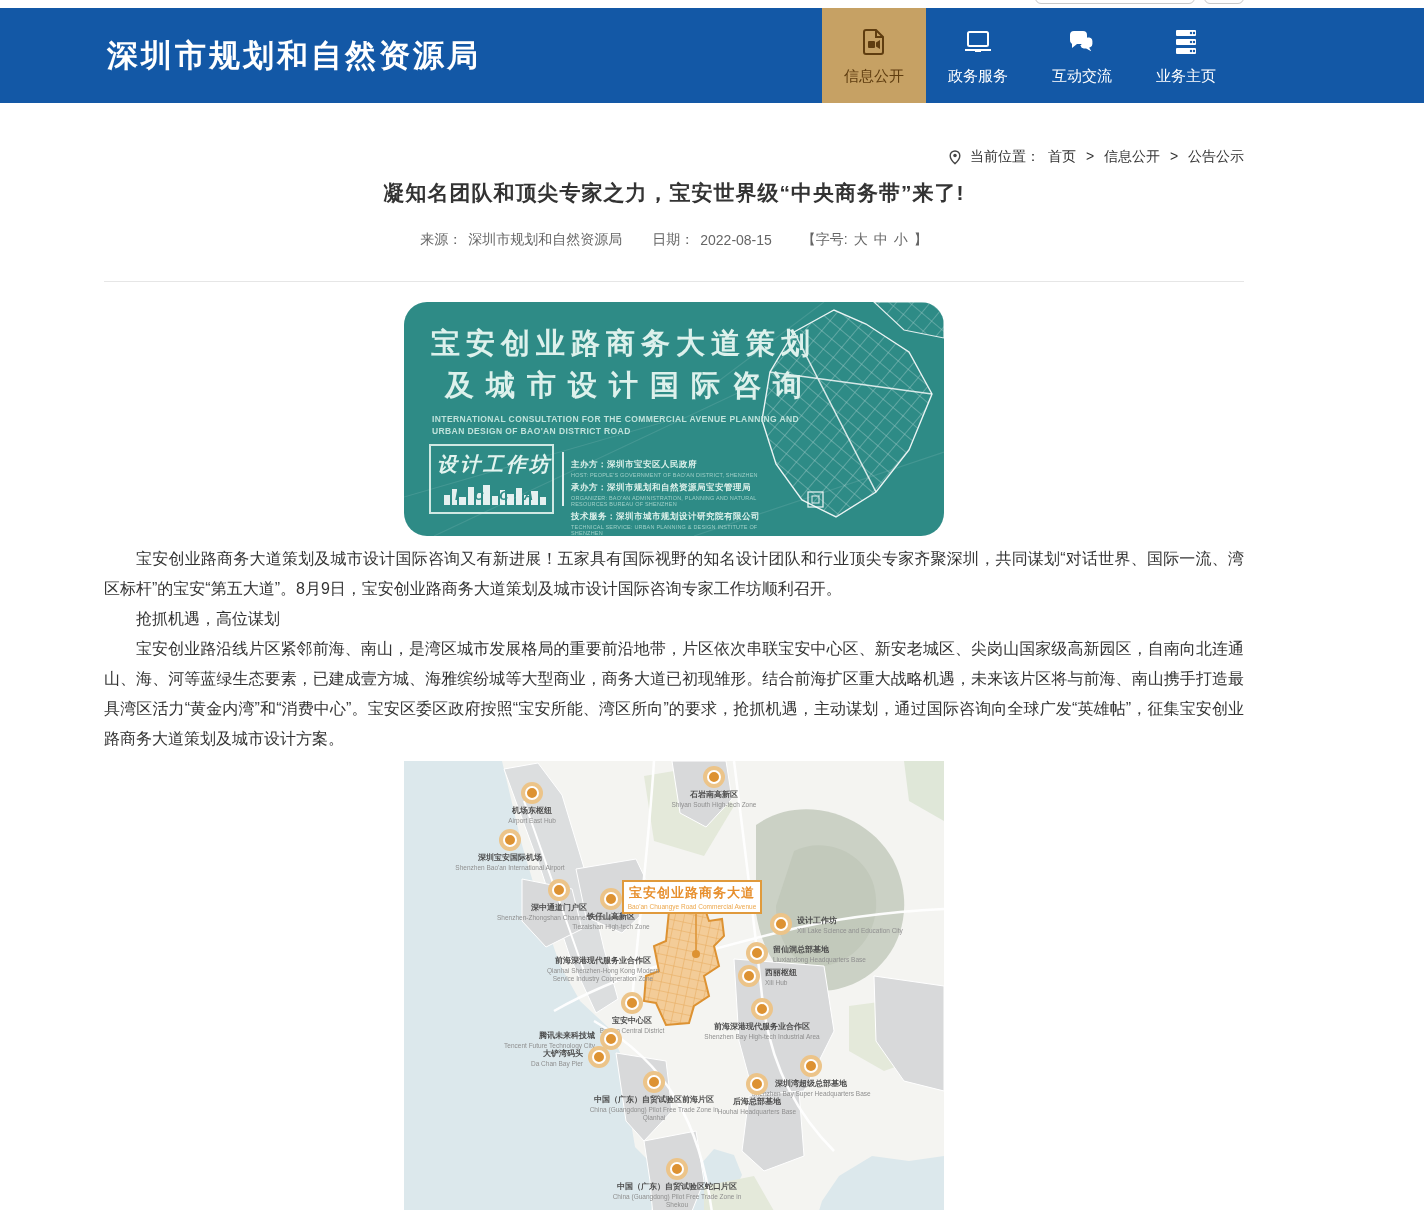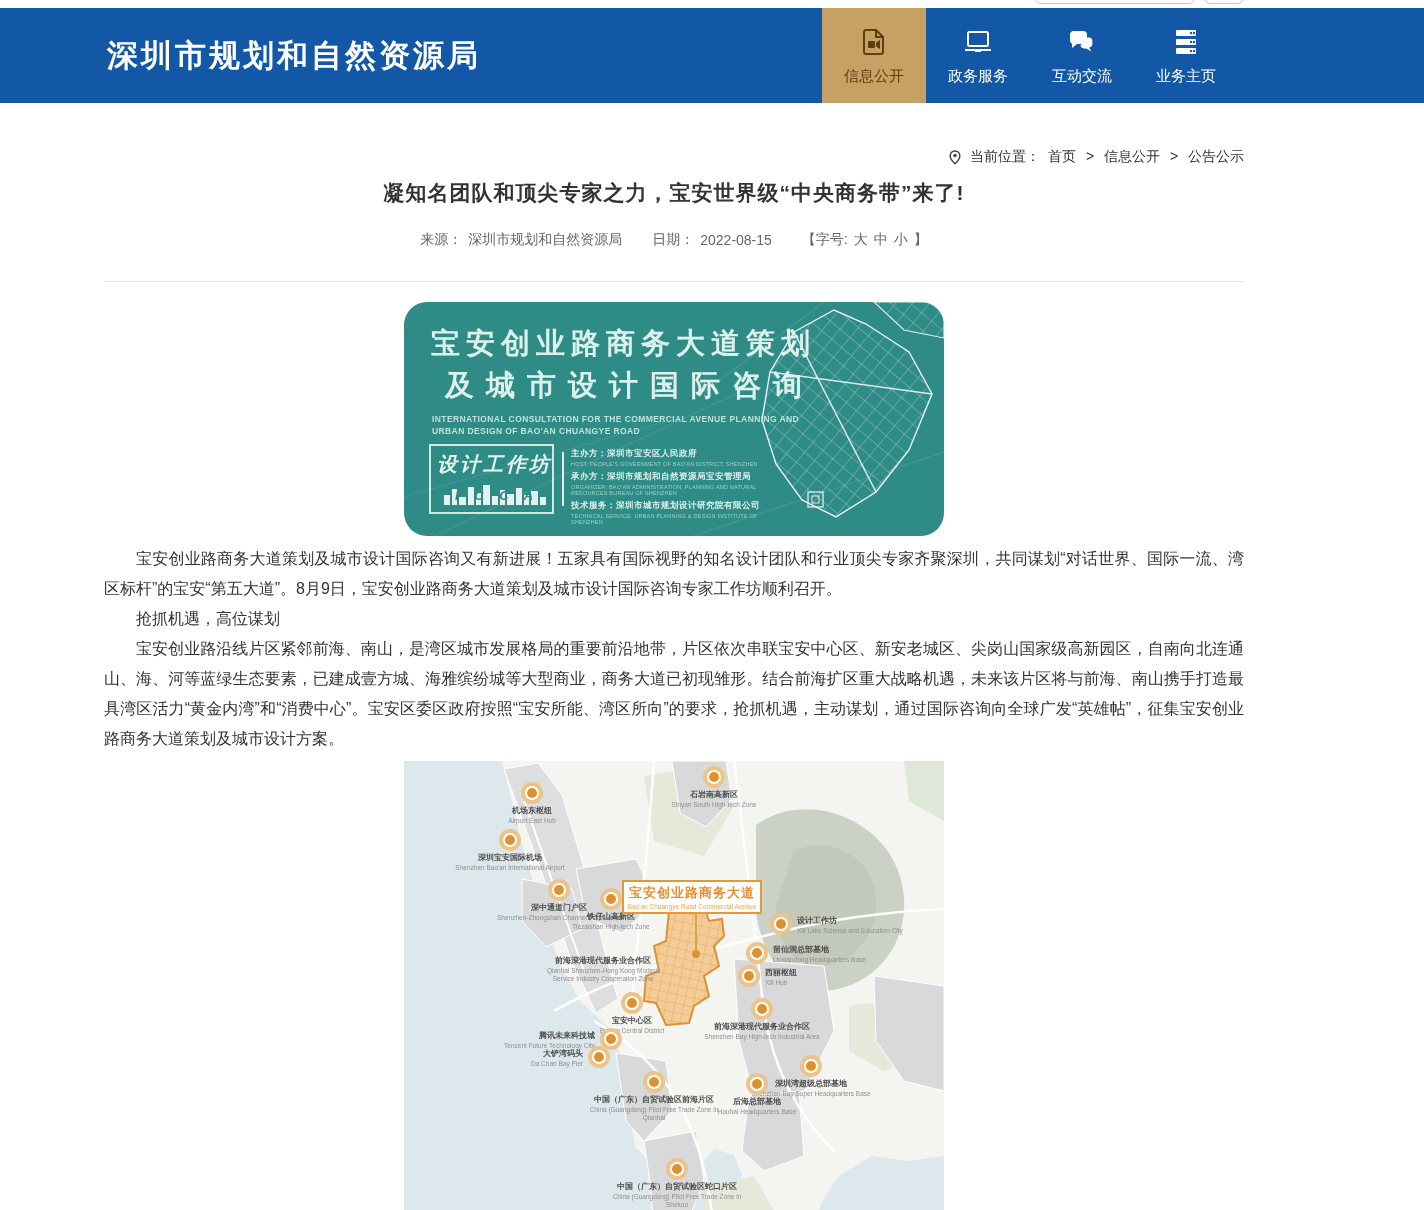--- a/index.html
+++ b/index.html
@@ -40,21 +40,21 @@
   .bn-t2{position:absolute;left:27px;top:64px;font-size:29px;font-weight:bold;letter-spacing:12px;color:#ddf1ec;margin-left:14px;}
   .bn-e1{position:absolute;left:28px;top:112px;font-size:8.5px;font-weight:bold;letter-spacing:.4px;color:#bfe2db;}
   .bn-e2{position:absolute;left:28px;top:124px;font-size:8.5px;font-weight:bold;letter-spacing:.4px;color:#bfe2db;}
   .bn-box{position:absolute;left:25px;top:142px;width:121px;height:66px;border:2px solid #cfe9e3;
     display:flex;flex-direction:column;align-items:flex-end;font-style:italic;}
   .bn-ws{margin-top:5px;font-size:20px;font-weight:bold;letter-spacing:3px;color:#e2f4ef;}
   .bn-sky{position:relative;width:110px;height:24px;margin-top:3px;}
   .bn-icca{position:absolute;left:0;top:7px;width:110px;text-align:center;font-size:13px;font-weight:bold;
     letter-spacing:6px;color:#2e8b86;}
   .bn-div{position:absolute;left:158px;top:150px;width:2px;height:54px;background:rgba(255,255,255,.85);}
-  .bn-orgs{position:absolute;left:167px;top:146px;width:190px;}
+  .bn-orgs{position:absolute;left:167px;top:157px;width:190px;}
   .bn-org{margin-bottom:4px;}
   .bn-org .oz{display:block;font-size:8.5px;font-weight:bold;color:#dcf0ea;letter-spacing:.5px;}
   .bn-org .oe{display:block;font-size:5.5px;color:#9fd0c8;margin-top:1px;letter-spacing:.2px;}
   .banner svg.bart{position:absolute;left:0;top:0;pointer-events:none;}
   
   .paras{margin-top:8px;font-size:16px;line-height:30px;text-align:justify;color:#333;}
   .paras p{margin:0;text-indent:2em;}
   
   .mapfig{width:540px;height:473px;margin:7px auto 0;position:relative;background:#dce8ec;overflow:hidden;}
   .mapfig svg.base{position:absolute;left:0;top:0;}
@@ -179,21 +179,21 @@
       </g>
       <path d="M470,0 L540,0 L540,36 L500,28 Z" fill="url(#bgrid)" stroke="#fff" stroke-width="1.2" opacity="0.85"></path>
       <path d="M390,30 L430,8 L462,22 L505,50 L528,92 L505,148 L472,190 L432,215 L398,198 L372,162 L358,118 L366,70 Z" fill="url(#bgrid)" stroke="#fff" stroke-width="1.4" opacity="0.9"></path>
       <path d="M366,70 L528,92 M390,30 L472,190" stroke="#fff" stroke-width="1.6" opacity="0.8" fill="none"></path>
       <rect x="404" y="190" width="15" height="15" fill="none" stroke="#fff" stroke-width="1.3" opacity="0.85"></rect>
       <rect x="408" y="194" width="7" height="7" fill="none" stroke="#fff" stroke-width="1" opacity="0.85"></rect>
     </svg>
     <div class="bn-t1">宝安创业路商务大道策划</div>
     <div class="bn-t2">及城市设计国际咨询</div>
     <div class="bn-e1">INTERNATIONAL CONSULTATION FOR THE COMMERCIAL AVENUE PLANNING AND</div>
-    <div class="bn-e2">URBAN DESIGN OF BAO'AN CHUANGYE ROAD</div>
+    <div class="bn-e2">URBAN DESIGN OF BAO'AN DISTRICT ROAD</div>
     <div class="bn-box">
       <div class="bn-ws">设计工作坊</div>
       <div class="bn-sky">
         <svg width="110" height="24" viewBox="0 0 110 24">
           <g fill="#ffffff" opacity="0.88">
             <rect x="2" y="14" width="6" height="10"></rect>
               <rect x="10" y="8" width="5" height="16"></rect>
             <rect x="17" y="16" width="7" height="8"></rect>
               <rect x="26" y="6" width="6" height="18"></rect>
             <rect x="34" y="12" width="5" height="12"></rect>

